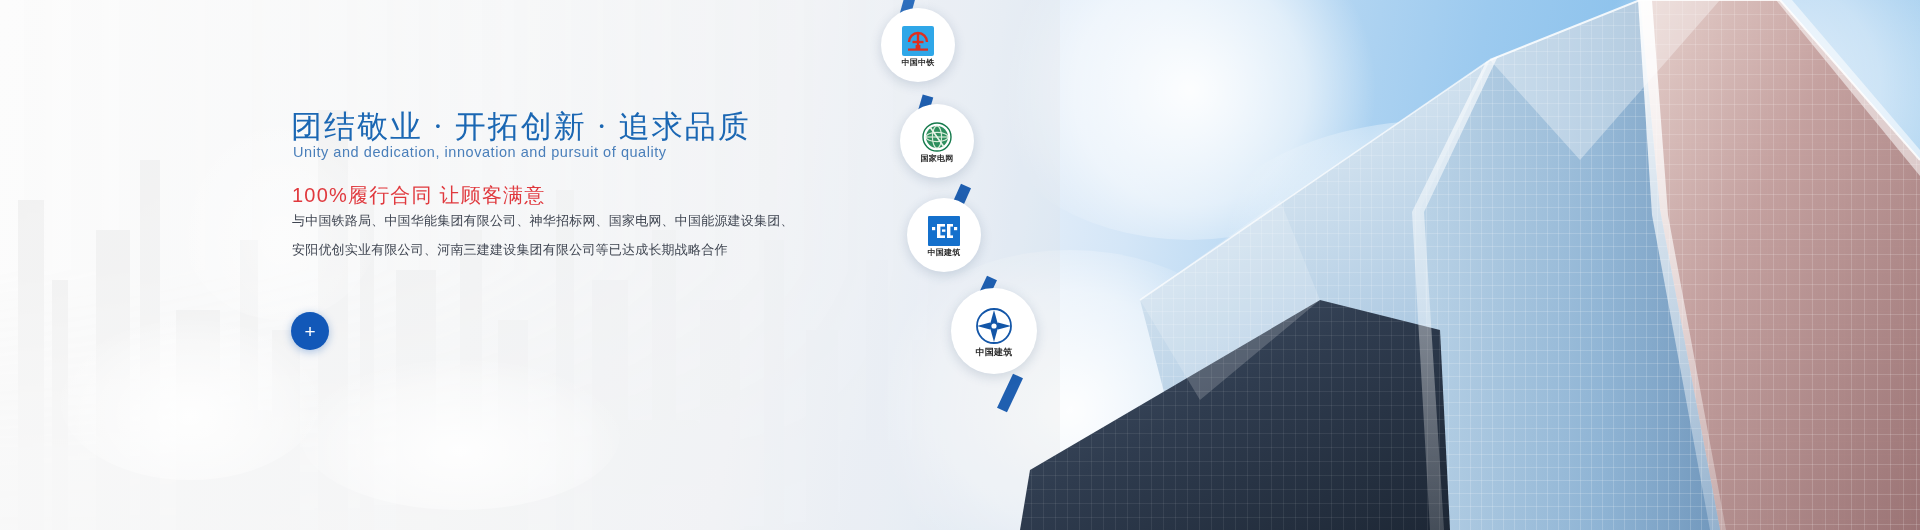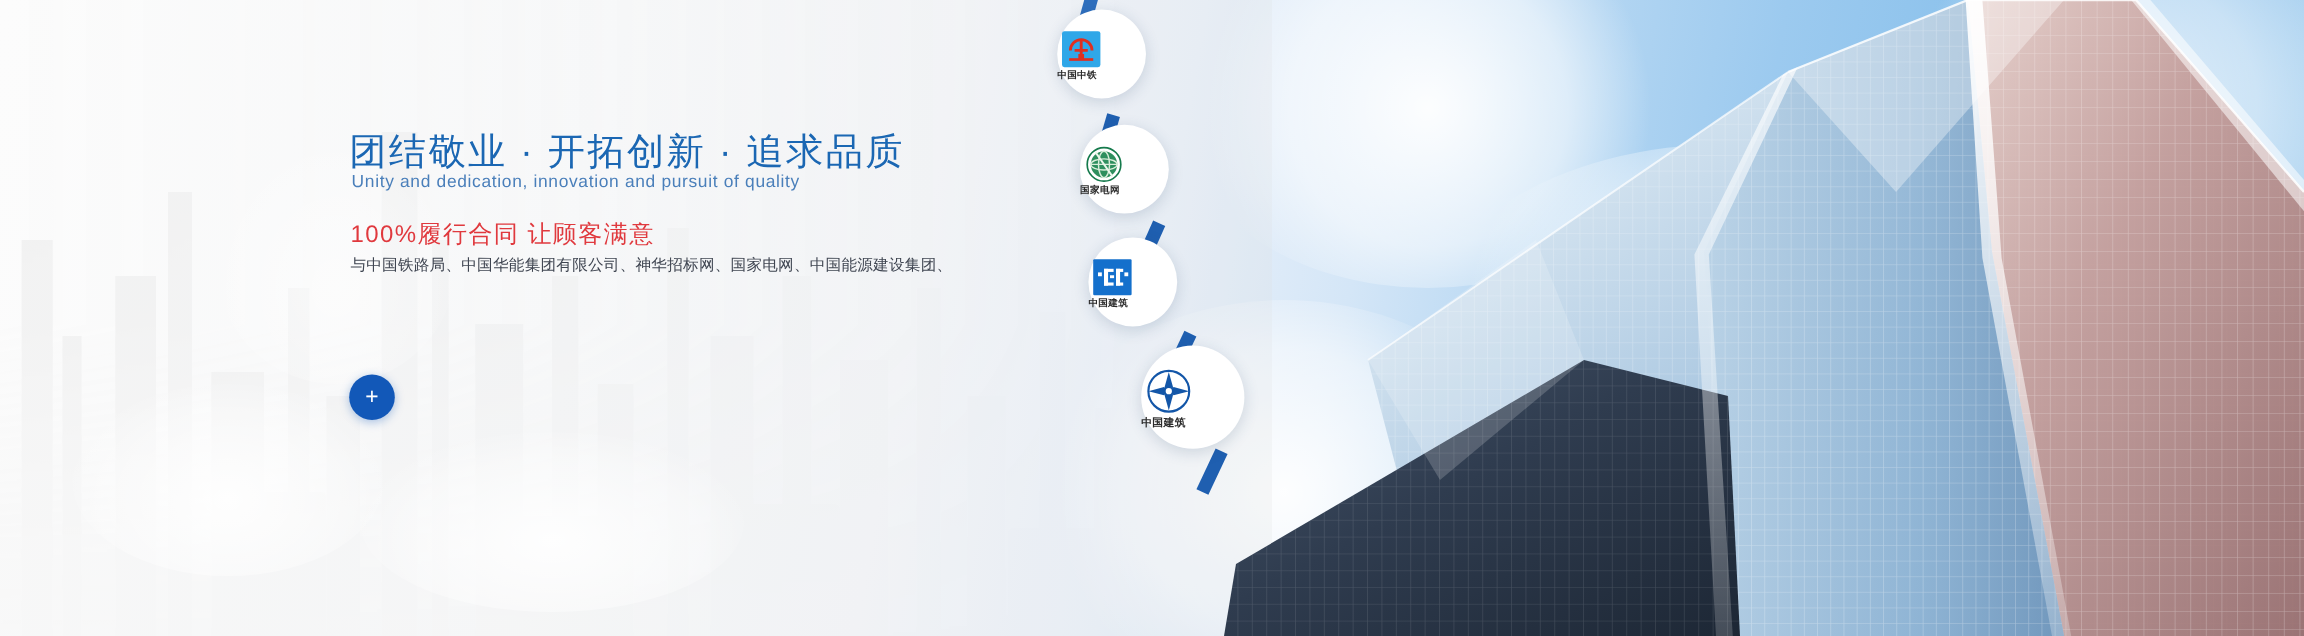--- a/index.html
+++ b/index.html
@@ -80,21 +80,21 @@
   
   .timeline{position:absolute;left:840px;top:0;width:240px;height:470px;}
 
   
   .badge{
     position:absolute;
     width:74px;height:74px;
     border-radius:50%;
     background:#ffffff;
     box-shadow:0 3px 12px rgba(40,70,110,.18);
-    display:flex;flex-direction:column;justify-content:center;
+    display:flex;flex-direction:column;align-items:center;justify-content:center;
     cursor:pointer;
   }
   .badge .logo{
     width:40px;height:30px;
     display:flex;align-items:center;justify-content:center;
     margin-top:2px;
   }
   .badge .blabel{
     margin-top:3px;
     font-size:8px;
@@ -113,21 +113,21 @@
 
   
   .copy{position:absolute;left:291px;top:0;width:700px;height:530px;}
 
   .headline{
     position:absolute;top:106px;left:0;
     font-size:31px;
     letter-spacing:2px;
     color:#1b67b3;
     white-space:nowrap;
-    font-family:Liberation Sans, sans-serif;
+    font-family:Liberation Serif, serif;
   }
   .subhead{
     position:absolute;top:144px;left:2px;
     font-size:14.5px;
     letter-spacing:.55px;
     color:#4a7fba;
     white-space:nowrap;
   }
   .redline{
     position:absolute;top:182px;left:1px;
@@ -349,18 +349,19 @@
     <span class="blabel">中国建筑</span>
   </div>
 
   <div class="copy">
     <div class="headline">团结敬业 · 开拓创新 · 追求品质</div>
     <div class="subhead">Unity and dedication, innovation and pursuit of quality</div>
     <div class="redline">100%履行合同 让顾客满意</div>
 
     <div class="para">
       <div>与中国铁路局、中国华能集团有限公司、神华招标网、国家电网、中国能源建设集团、</div>
+      <div>安阳优创实业有限公司、河南三建建设集团有限公司等已达成长期战略合作</div>
     </div>
 
     <button class="more-btn">+</button>
   </div>
 
 </div>
 
 </body></html>

